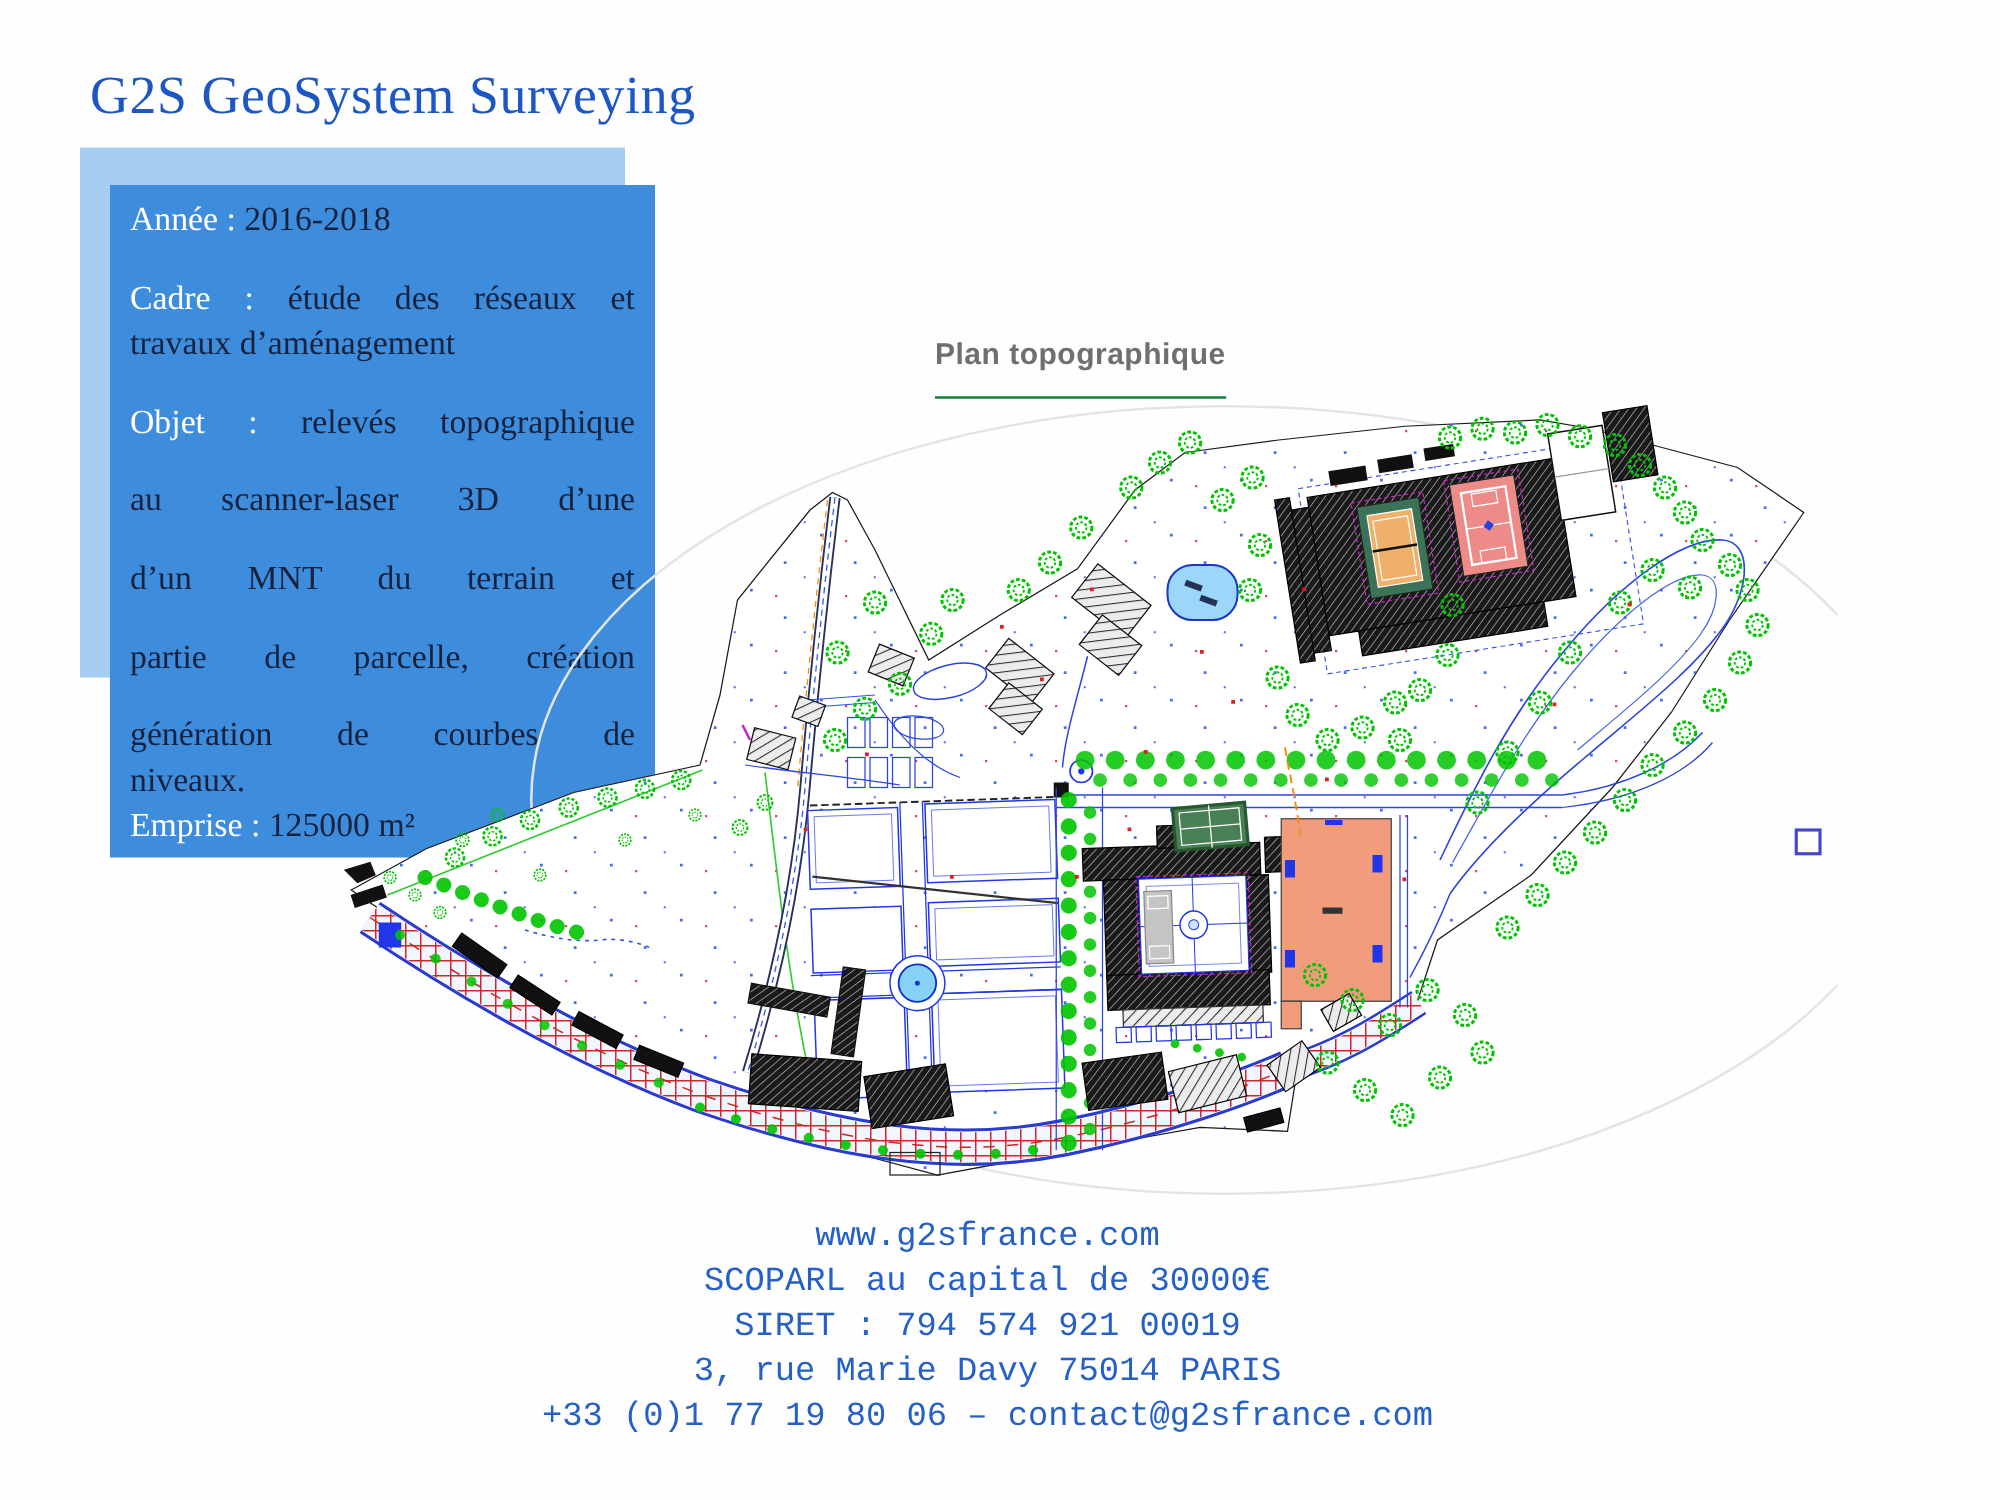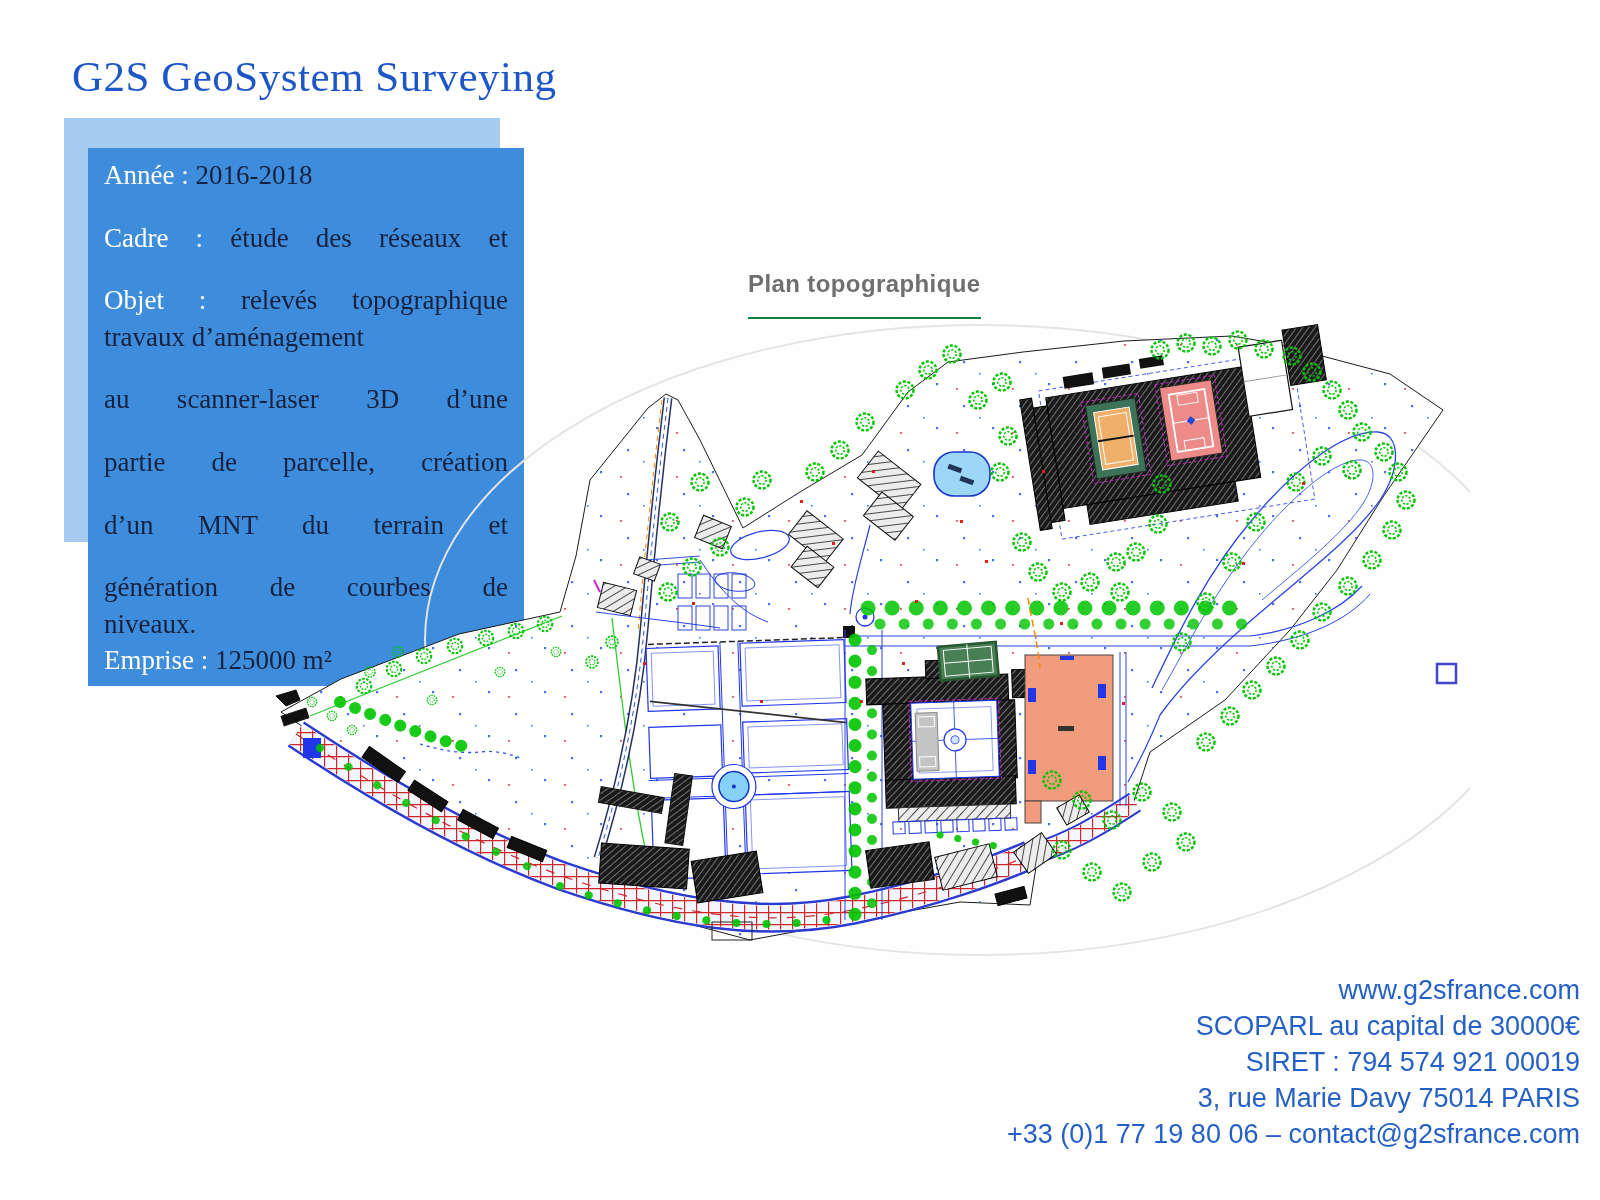--- a/index.html
+++ b/index.html
@@ -23,39 +23,39 @@
 
   
   .map-caption{position:absolute;left:748px;top:270px;font-family:"Liberation Sans",sans-serif;
                font-size:24px;font-weight:600;color:#6f6f6f;letter-spacing:.4px;}
   .map-caption span{border-bottom:2px solid #15803d;padding-bottom:20px;margin-top:44px;}
 
   
   .map-svg{position:absolute;left:255px;top:320px;width:1215px;height:650px;}
 
   
-  .footer{position:absolute;left:0;top:972px;width:1580px;text-align:right;
-          color:#2560c6;font-size:27px;line-height:36px;font-family:Liberation Sans, sans-serif;}
+  .footer{position:absolute;left:0;top:972px;width:1580px;text-align:center;
+          color:#2560c6;font-size:27px;line-height:36px;font-family:Liberation Mono, monospace;}
 </style>
 </head>
 <body>
 
 <div class="page">
 
   <div class="title">G2S GeoSystem Surveying</div>
 
   <div class="box-shadow"></div>
   <div class="box-main">
     <div class="ln"><span class="lbl">Année :</span> <span class="val">2016-2018</span></div>
     <div class="ln j"><span class="lbl">Cadre :</span> <span class="val">étude des réseaux et</span></div>
+    <div class="ln"><span class="val">travaux d’aménagement</span></div>
     <div class="ln j"><span class="lbl">Objet :</span> <span class="val">relevés topographique</span></div>
-    <div class="ln"><span class="val">travaux d’aménagement</span></div>
     <div class="ln j"><span class="val">au scanner-laser 3D d’une</span></div>
+    <div class="ln j"><span class="val">d’un MNT du terrain et</span></div>
     <div class="ln j"><span class="val">partie de parcelle, création</span></div>
-    <div class="ln j"><span class="val">d’un MNT du terrain et</span></div>
     <div class="ln j"><span class="val">génération de courbes de</span></div>
     <div class="ln"><span class="val">niveaux.</span></div>
     <div class="ln"><span class="lbl">Emprise :</span> <span class="val">125000 m²</span></div>
   </div>
 
   <div class="map-caption"><span>Plan topographique</span></div>
 
   <svg class="map-svg" viewBox="255 320 1215 650" xmlns="http://www.w3.org/2000/svg">
     <defs>
       <pattern id="hatchD" width="5" height="5" patternUnits="userSpaceOnUse" patternTransform="rotate(45)">

